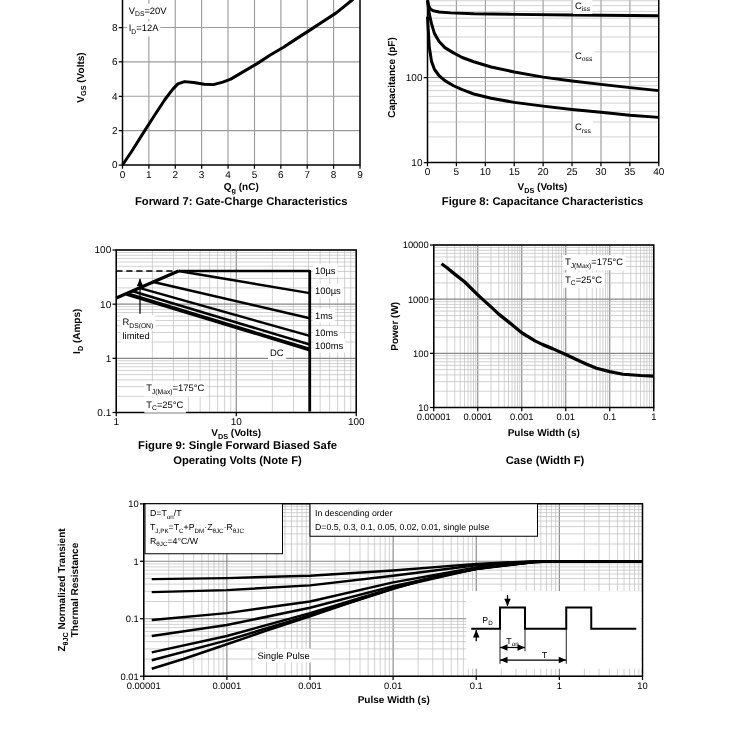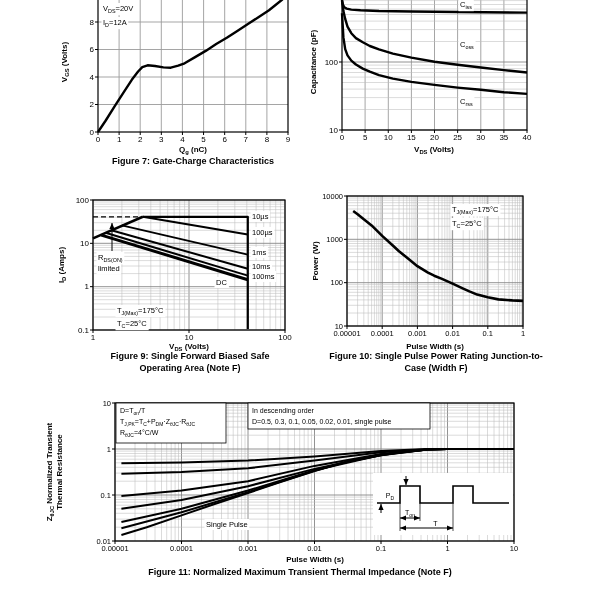--- a/index.html
+++ b/index.html
@@ -482,19 +482,18 @@
       <line x1="400" y1="123" x2="420" y2="123" stroke="#000" stroke-width="1"></line>
       <polygon points="420,123 414,120.4 414,125.6" fill="#000"></polygon>
       <polygon points="400,123 406,125.6 406,120.4" fill="#000"></polygon>
       <text x="410" y="120" text-anchor="middle" font-size="7"><tspan dy="0">T</tspan><tspan dy="2.2" font-size="5.0">on</tspan></text>
       <line x1="400" y1="133" x2="453" y2="133" stroke="#000" stroke-width="1"></line>
       <polygon points="453,133 447,130.4 447,135.6" fill="#000"></polygon>
       <polygon points="400,133 406,135.6 406,130.4" fill="#000"></polygon>
       <text x="435.5" y="131" text-anchor="middle" font-size="7"><tspan dy="0">T</tspan></text>
     </svg>
 
-  <div id="cap7" class="cap">Figure 7: Gate-Charge Characteristics</div>
+  <div id="cap7" class="cap">Forward 7: Gate-Charge Characteristics</div>
+  <div id="cap8" class="cap">Figure 8: Capacitance Characteristics</div>
   <div id="cap9a" class="cap">Figure 9: Single Forward Biased Safe</div>
-  <div id="cap9b" class="cap">Operating Area (Note F)</div>
-  <div id="cap10a" class="cap">Figure 10: Single Pulse Power Rating Junction-to-</div>
+  <div id="cap9b" class="cap">Operating Volts (Note F)</div>
   <div id="cap10b" class="cap">Case (Width F)</div>
-  <div id="cap11" class="cap">Figure 11: Normalized Maximum Transient Thermal Impedance (Note F)</div>
 </div>
 
 </body></html>

